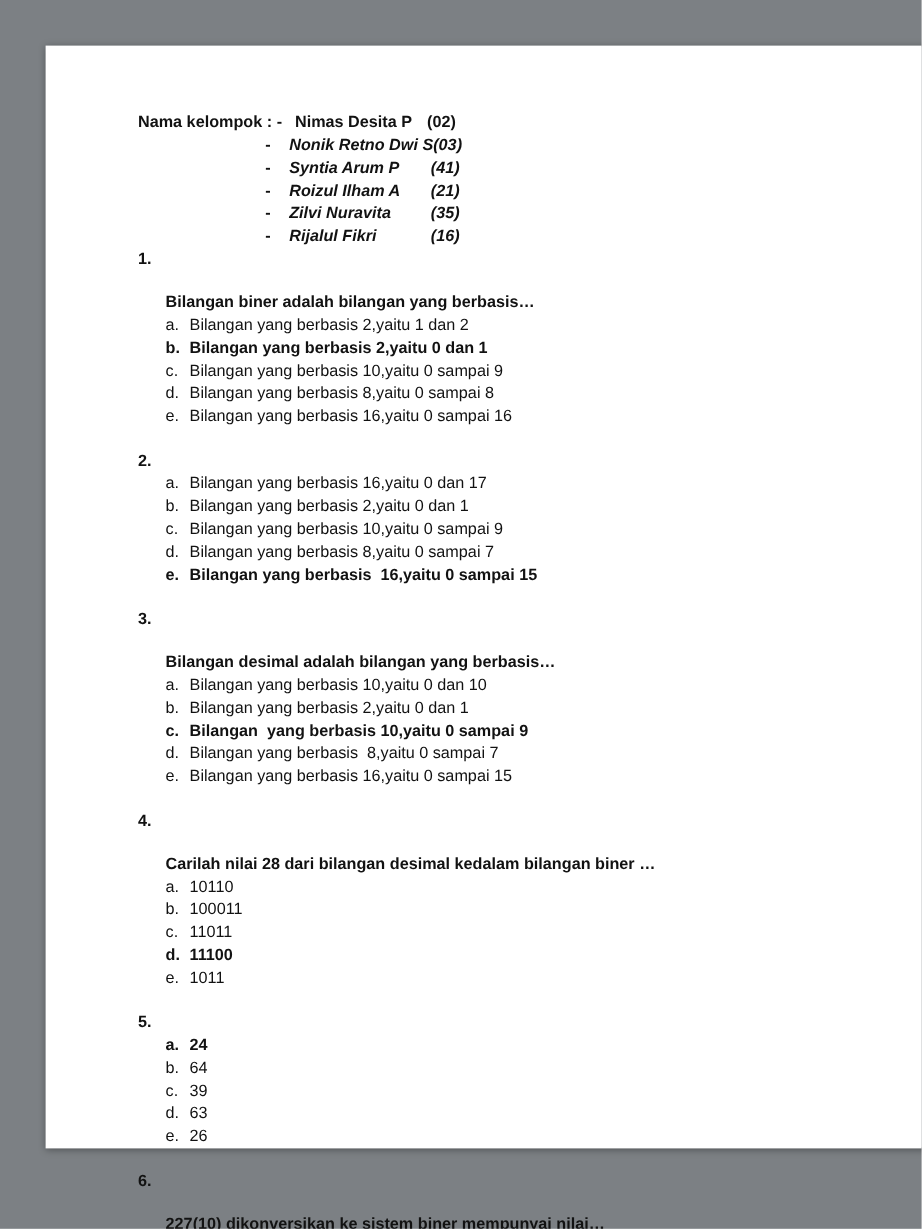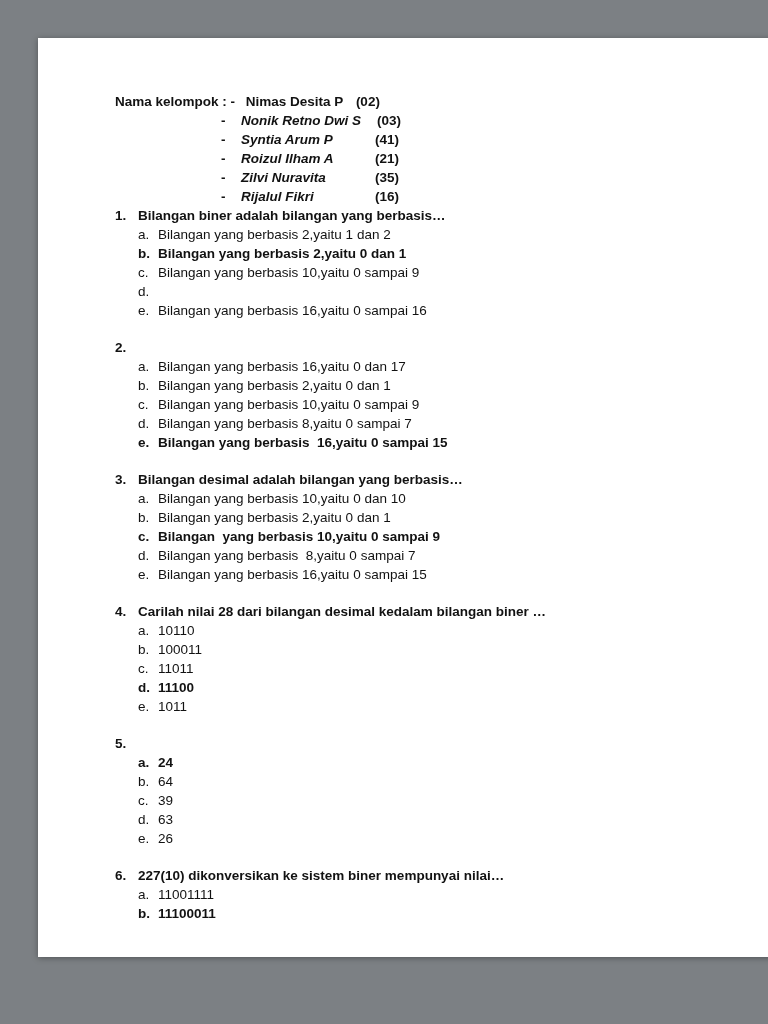--- a/index.html
+++ b/index.html
@@ -21,26 +21,26 @@
     color:#121212;
     font-size:13.5px;
     line-height:19px;
   }
   .hdr-line1{font-weight:700;}
   .hdr-line1 .lead-name{margin-left:7px;}
   .hdr-line1 .lead-num{margin-left:9px;}
   .member{display:flex;font-weight:700;padding-left:106px;}
   .member .dash{width:20px;flex:none;}
   .member .mname{min-width:118px;white-space:pre;font-style:italic;}
-  .member .mnum{margin-left:16px;}
+  .member .mnum{margin-left:0;font-style:italic;}
   .question{margin-bottom:18px;}
   .question:last-child{margin-bottom:0;}
   .qline{display:flex;font-weight:700;}
   .qnum{width:23px;flex:none;}
-  .qtext{white-space:pre-wrap;}
+  .qtext{white-space:pre-wrap;margin-top:36px;}
   .opt{display:flex;padding-left:23px;font-weight:400;}
   .opt.bold{font-weight:700;}
   .opt .letter{width:20px;flex:none;}
   .opt .otext{white-space:pre-wrap;}
 </style>
 </head>
 <body>
 
 <div class="page">
 
@@ -91,20 +91,21 @@
         <div class="opt bold">
           <span class="letter">b.</span>
           <span class="otext">Bilangan yang berbasis 2,yaitu 0 dan 1</span>
         </div>
         <div class="opt">
           <span class="letter">c.</span>
           <span class="otext">Bilangan yang berbasis 10,yaitu 0 sampai 9</span>
         </div>
         <div class="opt">
           <span class="letter">d.</span>
+          <span class="otext">Bilangan yang berbasis 8,yaitu 0 sampai 8</span>
         </div>
         <div class="opt">
           <span class="letter">e.</span>
           <span class="otext">Bilangan yang berbasis 16,yaitu 0 sampai 16</span>
         </div>
       </div>
       <div class="question">
         <div class="qline">
           <span class="qnum">2.</span>
         </div>

